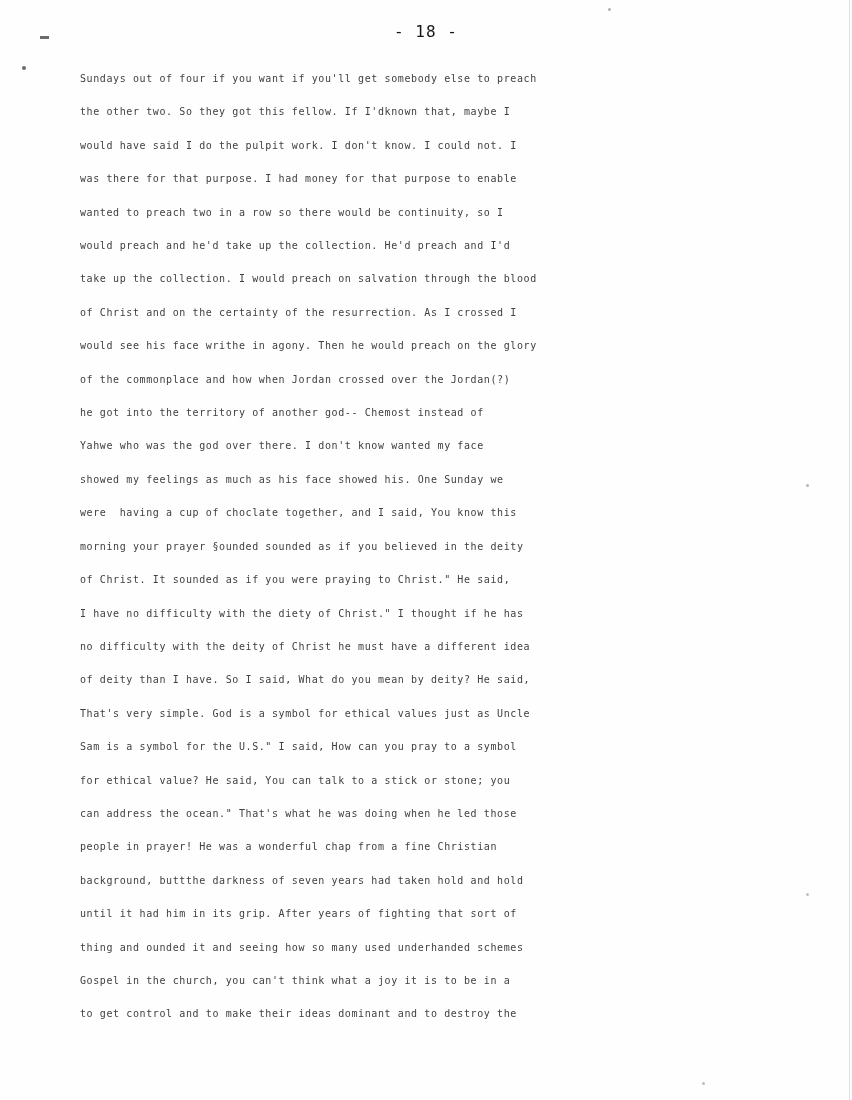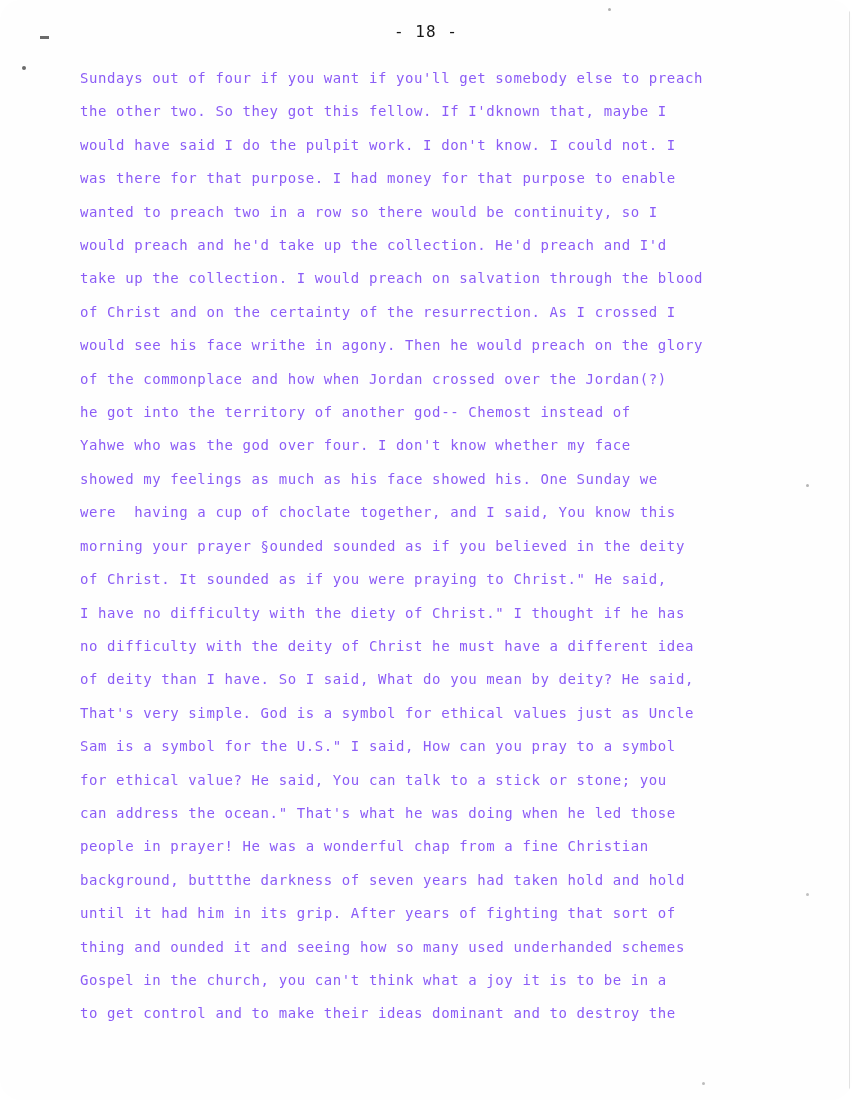--- a/index.html
+++ b/index.html
@@ -8,21 +8,20 @@
     background: #ffffff;
   }
   .page {
     position: relative;
     width: 852px;
     height: 1100px;
     background: #fefefe;
     overflow: hidden;
     font-family: "DejaVu Sans Mono", "Liberation Mono", monospace;
     color: #1a1a1a;
-    border-radius: 21px;
   }
   .page-number {
     position: absolute;
     top: 22px;
     left: 0;
     width: 852px;
     text-align: center;
     font-size: 16px;
     letter-spacing: 1px;
     color: #171717;
@@ -37,25 +36,25 @@
     position: absolute;
     background: #6b6b6b;
   }
   .body-text {
     position: absolute;
     top: 62px;
     left: 80px;
     width: 720px;
   }
   .line {
-    font-size: 14px;
+    font-size: 10px;
     line-height: 33.4px;
     white-space: pre;
     letter-spacing: 0.6px;
-    color: #8b5cf6;
+    color: #404040;
   }
 </style>
 </head>
 <body>
 
 <div class="page">
 
   <div class="page-number">- 18 -</div>
 
   <div class="marks">
@@ -73,21 +72,21 @@
     <div class="line">the other two. So they got this fellow. If I'dknown that, maybe I</div>
     <div class="line">would have said I do the pulpit work. I don't know. I could not. I</div>
     <div class="line">was there for that purpose. I had money for that purpose to enable</div>
     <div class="line">wanted to preach two in a row so there would be continuity, so I</div>
     <div class="line">would preach and he'd take up the collection. He'd preach and I'd</div>
     <div class="line">take up the collection. I would preach on salvation through the blood</div>
     <div class="line">of Christ and on the certainty of the resurrection. As I crossed I</div>
     <div class="line">would see his face writhe in agony. Then he would preach on the glory</div>
     <div class="line">of the commonplace and how when Jordan crossed over the Jordan(?)</div>
     <div class="line">he got into the territory of another god-- Chemost instead of</div>
-    <div class="line">Yahwe who was the god over four. I don't know whether my face</div>
+    <div class="line">Yahwe who was the god over there. I don't know wanted my face</div>
     <div class="line">showed my feelings as much as his face showed his. One Sunday we</div>
     <div class="line">were  having a cup of choclate together, and I said, You know this</div>
     <div class="line">morning your prayer §ounded sounded as if you believed in the deity</div>
     <div class="line">of Christ. It sounded as if you were praying to Christ." He said,</div>
     <div class="line">I have no difficulty with the diety of Christ." I thought if he has</div>
     <div class="line">no difficulty with the deity of Christ he must have a different idea</div>
     <div class="line">of deity than I have. So I said, What do you mean by deity? He said,</div>
     <div class="line">That's very simple. God is a symbol for ethical values just as Uncle</div>
     <div class="line">Sam is a symbol for the U.S." I said, How can you pray to a symbol</div>
     <div class="line">for ethical value? He said, You can talk to a stick or stone; you</div>

